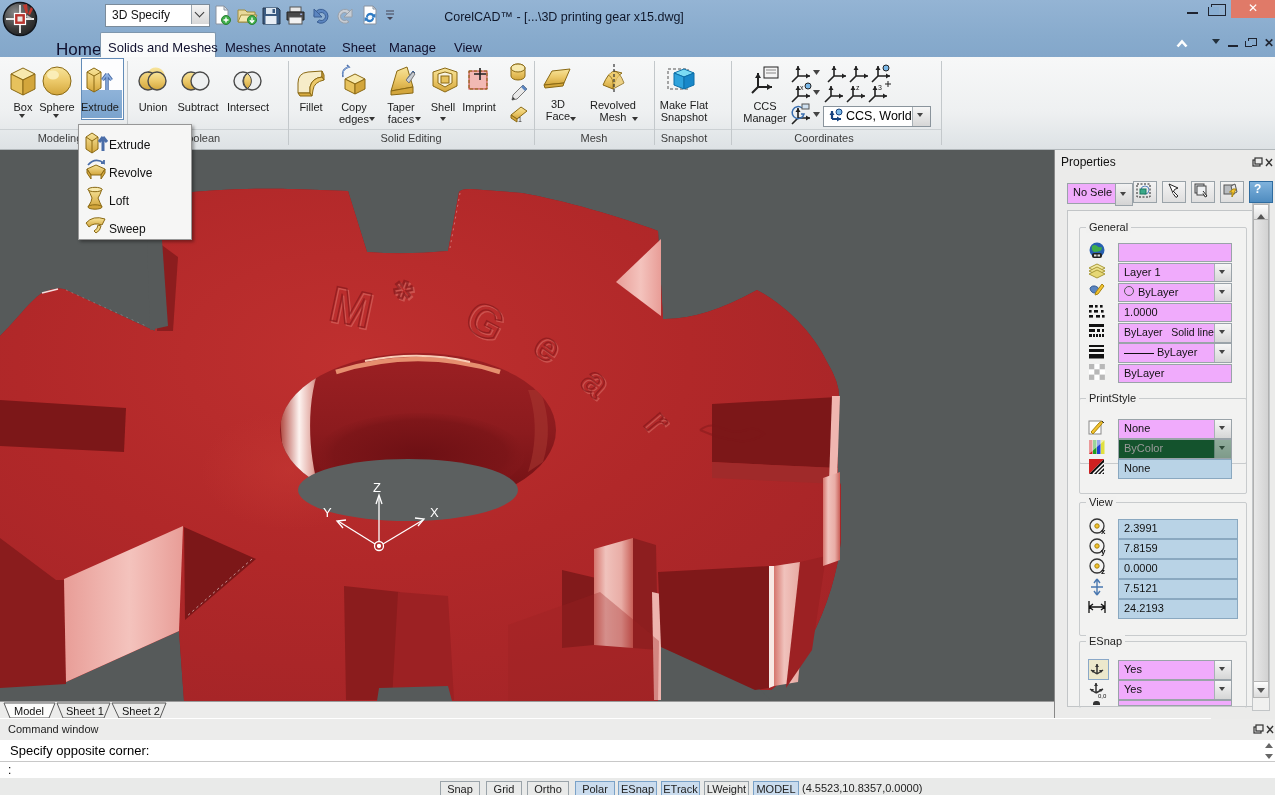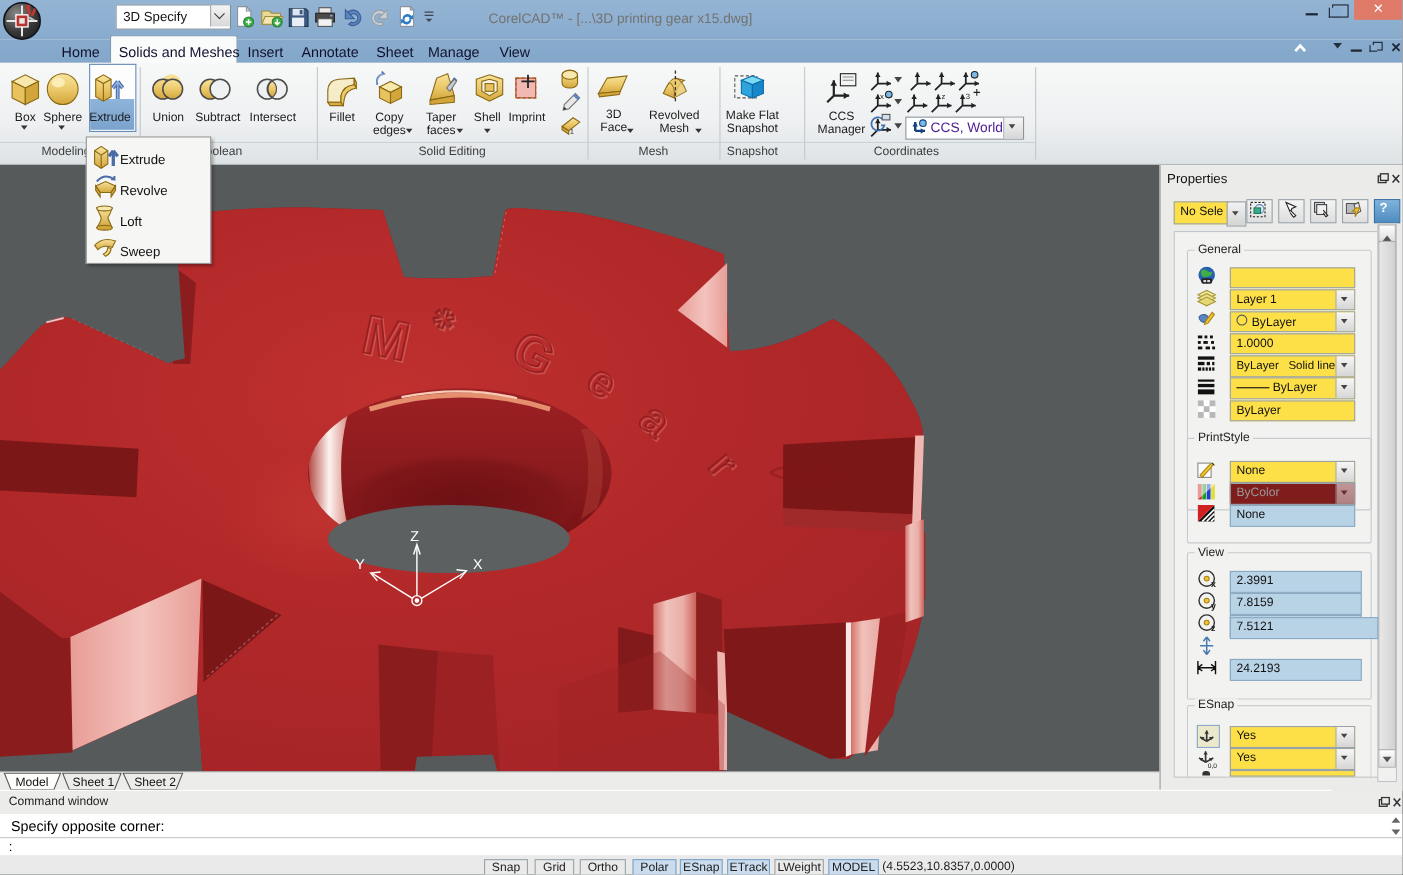--- a/index.html
+++ b/index.html
@@ -9,35 +9,35 @@
 #titlebar{left:0;top:0;width:1275px;height:36px;
  background:linear-gradient(#94b4d4,#88abcd);}
 #tabrow{left:0;top:36px;width:1275px;height:21px;
  background:linear-gradient(#88abcd,#83a7ca);border-bottom:1px solid #5e7f9e;}
 #wscombo{left:105px;top:4px;width:103px;height:21px;background:#fff;
  border:1px solid #7b8b9a;font-size:12px;color:#111;}
 #wscombo .txt{position:absolute;left:6px;top:3px;}
 #wscombo .btn{position:absolute;right:0;top:0;width:17px;height:19px;
  background:linear-gradient(#f4f4f4,#d8d8d8);border-left:1px solid #9aa5ae;}
 #wscombo .cv{position:absolute;left:4px;top:4px;width:6px;height:6px;border-right:1.7px solid #3a3a3a;border-bottom:1.7px solid #3a3a3a;transform:rotate(45deg);}
-.title{left:0;top:10px;width:1128px;text-align:center;font-size:12.5px;color:#737373;}
+.title{left:0;top:10px;width:1128px;text-align:center;font-size:12.5px;color:#0f172a;}
 
 #ribbon{left:0;top:57px;width:1275px;height:92px;
  background:linear-gradient(#f7f8f8 0%,#eef0f1 60%,#dde2e5 100%);
  border-bottom:1px solid #b2b8bb;}
 .grp-sep{position:absolute;top:4px;width:1px;height:84px;background:#c3c8cb;}
 .grp-label{position:absolute;top:75px;font-size:11px;color:#3c3c3c;text-align:center;}
 .btn-label{position:absolute;font-size:11px;color:#1c1c1c;text-align:center;}
 .caret{position:absolute;width:0;height:0;border:3.5px solid transparent;border-top:4px solid #333;}
 
 #viewport{left:0;top:150px;width:1054px;height:551px;background:#565a5a;overflow:hidden;}
 
 #props{left:1054px;top:150px;width:221px;height:569px;background:#ebebea;border-left:1px solid #888;}
 #props .hdr{position:absolute;left:6px;top:5px;font-size:12px;color:#111;}
-.fld{position:absolute;background:#fde047;border:1px solid #9aa3a9;font-size:11px;color:#111;}
+.fld{position:absolute;background:#f0abfc;border:1px solid #9aa3a9;font-size:11px;color:#111;}
 .fld .tx{position:absolute;left:5px;top:2px;white-space:nowrap;}
 .drop{position:absolute;right:0;top:0;width:16px;height:100%;
  background:linear-gradient(#f6f6f6,#d6d6d6);border-left:1px solid #a8b0b5;}
 .drop:after{content:"";position:absolute;left:4px;top:6px;border:3.5px solid transparent;border-top:4.5px solid #444;}
 .blue{background:#b9d3e6;}
 .pbtn{position:absolute;width:22px;height:20px;background:linear-gradient(#f4f4f4,#dedede);border:1px solid #9aa3a9;}
 .pbtn svg{margin:1px 2px;}
 .grpbox{position:absolute;border:1px solid #c8cbcd;border-radius:2px;}
 .grplab{position:absolute;font-size:11px;color:#222;background:#f1f1f0;padding:0 3px;}
 
@@ -149,24 +149,24 @@
 
 <svg class="abs" style="left:1176px;top:39px" width="12" height="9" viewBox="0 0 12 9">
     <path d="M1.5,7.5 L6,2.5 L10.5,7.5" fill="none" stroke="#fdfefe" stroke-width="2.6"></path>
   </svg>
 <div class="abs" style="left:1212px;top:39px;width:0;height:0;border:4px solid transparent;border-top:5px solid #22303c;"></div>
 <div class="abs" style="left:1228px;top:42px;width:10px;height:3px;border-bottom:2px solid #1f2430"></div>
 <div class="abs" style="left:1248px;top:38px;width:7px;height:6px;border:1.5px solid #1f2430;"></div>
 <div class="abs" style="left:1245px;top:41px;width:6px;height:5px;border-left:1.5px solid #1f2430;border-bottom:1.5px solid #1f2430;background:#89aed2"></div>
 <div class="abs" style="left:1264px;top:36px;color:#1f2430;font-size:12px;font-weight:bold;">✕</div>
 
-<div class="abs" style="left:56px;top:40px;font-size:13px;color:#10102e;text-align:right;">Home</div>
+<div class="abs" style="left:56px;top:40px;font-size:17px;color:#10102e;text-align:right;">Home</div>
 <div class="abs" style="left:100px;top:32px;width:114px;height:25px;background:#fafbfb;border:1px solid #7e97ae;border-bottom:none;border-radius:2px 2px 0 0;"></div>
 <div class="abs" style="left:108px;top:40px;font-size:13px;color:#10102e;">Solids and Meshes</div>
-<div class="abs" style="left:225px;top:40px;font-size:13px;color:#10102e;">Insert</div>
+<div class="abs" style="left:225px;top:40px;font-size:13px;color:#10102e;">Meshes</div>
 <div class="abs" style="left:274px;top:40px;font-size:13px;color:#10102e;">Annotate</div>
 <div class="abs" style="left:342px;top:40px;font-size:13px;color:#10102e;">Sheet</div>
 <div class="abs" style="left:389px;top:40px;font-size:13px;color:#10102e;">Manage</div>
 <div class="abs" style="left:454px;top:40px;font-size:13px;color:#10102e;">View</div>
 <div id="ribbon" class="abs">
 <div class="abs" style="left:0;top:72px;width:941px;height:1px;background:#ccd1d4;"></div>
 
 <div class="grp-sep" style="left:127px"></div>
 <div class="grp-sep" style="left:288px"></div>
 <div class="grp-sep" style="left:534px"></div>
@@ -338,21 +338,21 @@
 <path d="M12,46 a6,6 0 1 0 2,6 l-3,0" fill="none" stroke="#3a6fb0" stroke-width="1.5"></path>
 <rect x="12" y="42" width="7" height="5" fill="#cfe0f0" stroke="#555"></rect>
 </svg>
 
 <div class="abs" style="left:823px;top:49px;width:106px;height:19px;background:#fff;border:1px solid #8a949c;">
 <svg class="abs" style="left:2px;top:1px" width="18" height="16" viewBox="0 0 18 16">
 <path d="M6,11 L6,3 M6,11 L15,11" stroke="#16427e" stroke-width="2.2" fill="none"></path>
 <path d="M6,3 l-2.5,4 h5 z M15,11 l-4,-2.5 v5 z" fill="#16427e"></path>
 <circle cx="13" cy="4" r="3" fill="#7ab8e8" stroke="#16427e"></circle>
 </svg>
-<span style="position:absolute;left:22px;top:2px;font-size:12.5px;color:#4c1d95;">CCS, World</span>
+<span style="position:absolute;left:22px;top:2px;font-size:12.5px;color:#000000;">CCS, World</span>
 <span class="drop" style="width:17px;"></span>
 </div>
 
 <div class="btn-label" style="left:10px;top:44px;width:26px;">Box</div>
 <div class="btn-label" style="left:38px;top:44px;width:38px;">Sphere</div>
 <div class="btn-label" style="left:81px;top:44px;width:38px;">Extrude</div>
 <div class="btn-label" style="left:135px;top:44px;width:36px;">Union</div>
 <div class="btn-label" style="left:175px;top:44px;width:46px;">Subtract</div>
 <div class="btn-label" style="left:224px;top:44px;width:48px;">Intersect</div>
 <div class="btn-label" style="left:296px;top:44px;width:30px;">Fillet</div>
@@ -701,21 +701,21 @@
       <span class="tx">None</span>
       <span class="drop"></span>
     </div>
 <svg class="abs" style="left:33px;top:288px" width="18" height="18" viewBox="0 0 18 18">
       <rect x="1" y="2" width="3.5" height="14" fill="#d02020"></rect>
       <rect x="5" y="2" width="3.5" height="14" fill="#20a020"></rect>
       <rect x="9" y="2" width="3.5" height="14" fill="#2040d0"></rect>
       <rect x="13" y="2" width="3.5" height="14" fill="#e0e040"></rect>
       <path d="M1,2 h16 l-16,14 Z" fill="#fff" opacity="0.55"></path>
     </svg>
-<div class="fld" style="left:63px;top:289px;width:112px;height:18px;background:#7f1d1d;">
+<div class="fld" style="left:63px;top:289px;width:112px;height:18px;background:#14532d;">
       <span class="tx" style="color:#9a9a9a;">ByColor</span>
       <span class="drop" style="opacity:0.55;"></span>
     </div>
 <svg class="abs" style="left:33px;top:308px" width="18" height="18" viewBox="0 0 18 18">
       <path d="M1,16 L16,1 L16,16 Z" fill="#111"></path>
       <path d="M1,16 L16,1 L1,1 Z" fill="#d02020"></path>
       <path d="M5,16 l11,-11 M9,16 l7,-7 M13,16 l3,-3" stroke="#fff" stroke-width="1.5"></path>
     </svg>
 <div class="fld blue" style="left:63px;top:309px;width:112px;height:18px;border-color:#8aa8c0;">
       <span class="tx">None</span>
@@ -743,21 +743,21 @@
       <circle cx="9" cy="8" r="7" fill="none" stroke="#333" stroke-width="1.3"></circle>
       <circle cx="9" cy="8" r="2.2" fill="#f4c430" stroke="#a88410"></circle>
       <text x="13" y="16" font-size="8" fill="#111" font-weight="bold">z</text>
     </svg>
 <div class="fld blue" style="left:63px;top:409px;width:118px;height:18px;border-color:#8aa8c0;">
       <span class="tx">0.0000</span>
     </div>
 <svg class="abs" style="left:33px;top:428px" width="20" height="18" viewBox="0 0 20 18">
       <path d="M9,1 v16 M9,1 l-3,4 M9,1 l3,4 M9,17 l-3,-4 M9,17 l3,-4 M3,9 h12" stroke="#4a78b0" stroke-width="1.4" fill="none"></path>
     </svg>
-<div class="fld blue" style="left:63px;top:411px;width:118px;height:18px;border-color:#8aa8c0;padding-left:15px;">
+<div class="fld blue" style="left:63px;top:429px;width:118px;height:18px;border-color:#8aa8c0;">
       <span class="tx">7.5121</span>
     </div>
 <svg class="abs" style="left:33px;top:448px" width="20" height="18" viewBox="0 0 20 18">
       <path d="M1,9 h16 M1,9 l4,-3 M1,9 l4,3 M17,9 l-4,-3 M17,9 l-4,3 M1,3 v12 M17,3 v12" stroke="#111" stroke-width="1.3" fill="none"></path>
     </svg>
 <div class="fld blue" style="left:63px;top:449px;width:118px;height:18px;border-color:#8aa8c0;">
       <span class="tx">24.2193</span>
     </div>
 
 <div class="grpbox" style="left:24px;top:491px;width:166px;height:66px;border-bottom:none;"></div>

